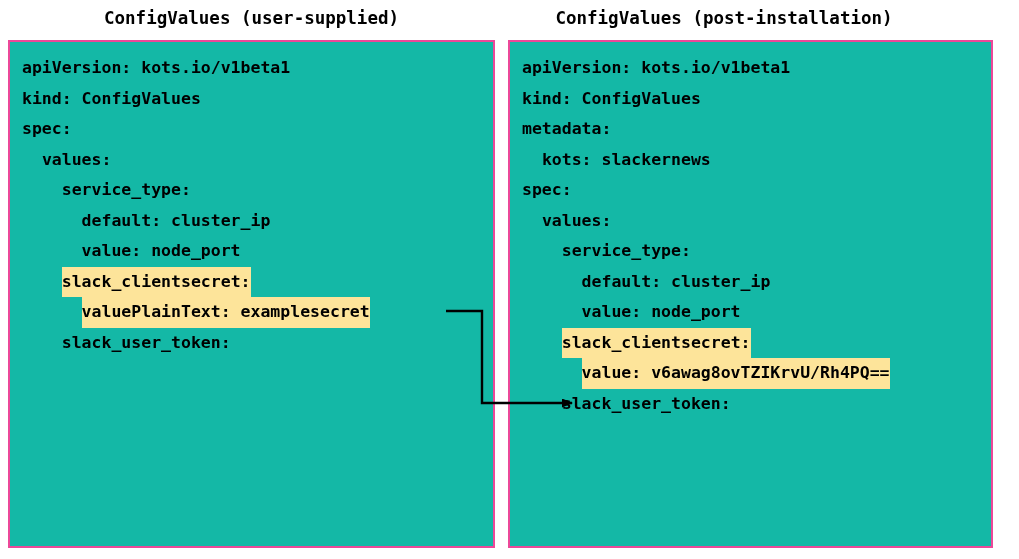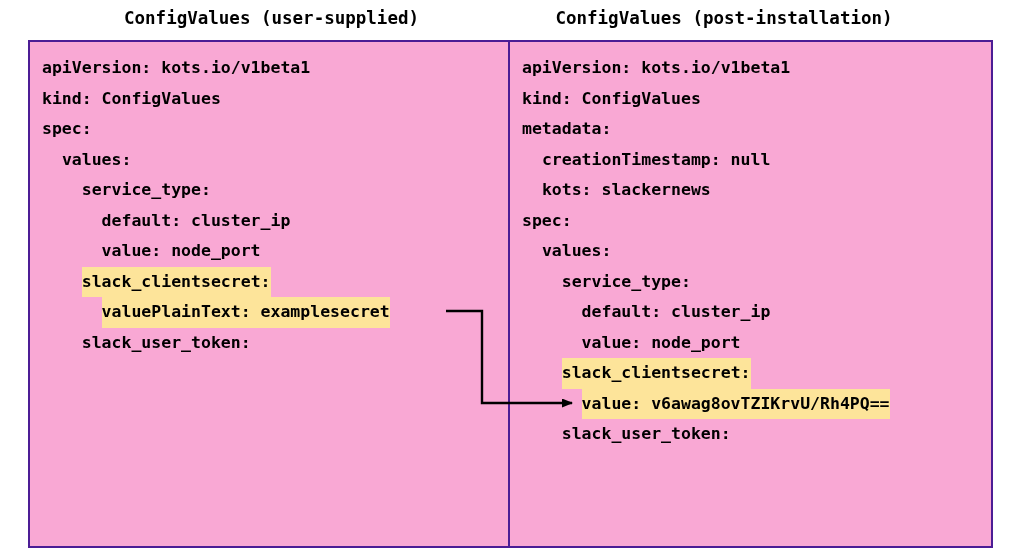--- a/index.html
+++ b/index.html
@@ -39,22 +39,22 @@
     font-weight: bold;
     color: #000000;
     letter-spacing: 0px;
     white-space: nowrap;
   }
 
   .code-box {
     position: absolute;
     left: 0;
     box-sizing: border-box;
-    background: #f9a8d4;
-    border: 2px solid #4c1d95;
+    background: #14b8a6;
+    border: 2px solid #ec4899;
     overflow: hidden;
   }
 
   .code-lines {
     position: absolute;
     left: 0;
     top: 0;
     width: 100%;
   }
 
@@ -72,21 +72,21 @@
   .code-line .seg {
     display: inline-block;
     white-space: pre;
   }
 
   .code-line.hl .seg {
     background: #fde49a;
   }
 
   
-  #panel-left  { left: 8px;   top: 8px;  width: 487px; height: 540px; margin-left: 20px; }
+  #panel-left  { left: 8px;   top: 8px;  width: 487px; height: 540px; }
   #panel-right { left: 508px; top: 8px;  width: 432px; height: 540px; }
 
   #panel-left .code-box  { top: 32px; width: 487px; height: 508px; }
   #panel-right .code-box { top: 32px; width: 485px; height: 508px; }
 
   #panel-left .code-lines  { padding: 11px 0 0 12px; }
   #panel-right .code-lines { padding: 11px 0 0 12px; }
 
   #connector {
     position: absolute;
@@ -121,21 +121,20 @@
     </div>
   </div>
 
   <div class="panel" id="panel-right">
     <div class="panel-title">ConfigValues (post-installation)</div>
     <div class="code-box">
       <div class="code-lines" id="lines-right">
           <div class="code-line"><span class="seg">apiVersion: kots.io/v1beta1</span></div>
           <div class="code-line"><span class="seg">kind: ConfigValues</span></div>
           <div class="code-line"><span class="seg">metadata:</span></div>
-          <div class="code-line"><span class="indent">  </span><span class="seg">creationTimestamp: null</span></div>
           <div class="code-line"><span class="indent">  </span><span class="seg">kots: slackernews</span></div>
           <div class="code-line"><span class="seg">spec:</span></div>
           <div class="code-line"><span class="indent">  </span><span class="seg">values:</span></div>
           <div class="code-line"><span class="indent">    </span><span class="seg">service_type:</span></div>
           <div class="code-line"><span class="indent">      </span><span class="seg">default: cluster_ip</span></div>
           <div class="code-line"><span class="indent">      </span><span class="seg">value: node_port</span></div>
           <div class="code-line hl"><span class="indent">    </span><span class="seg">slack_clientsecret:</span></div>
           <div class="code-line hl"><span class="indent">      </span><span class="seg">value: v6awag8ovTZIKrvU/Rh4PQ==</span></div>
           <div class="code-line"><span class="indent">    </span><span class="seg">slack_user_token:</span></div>
         </div>

